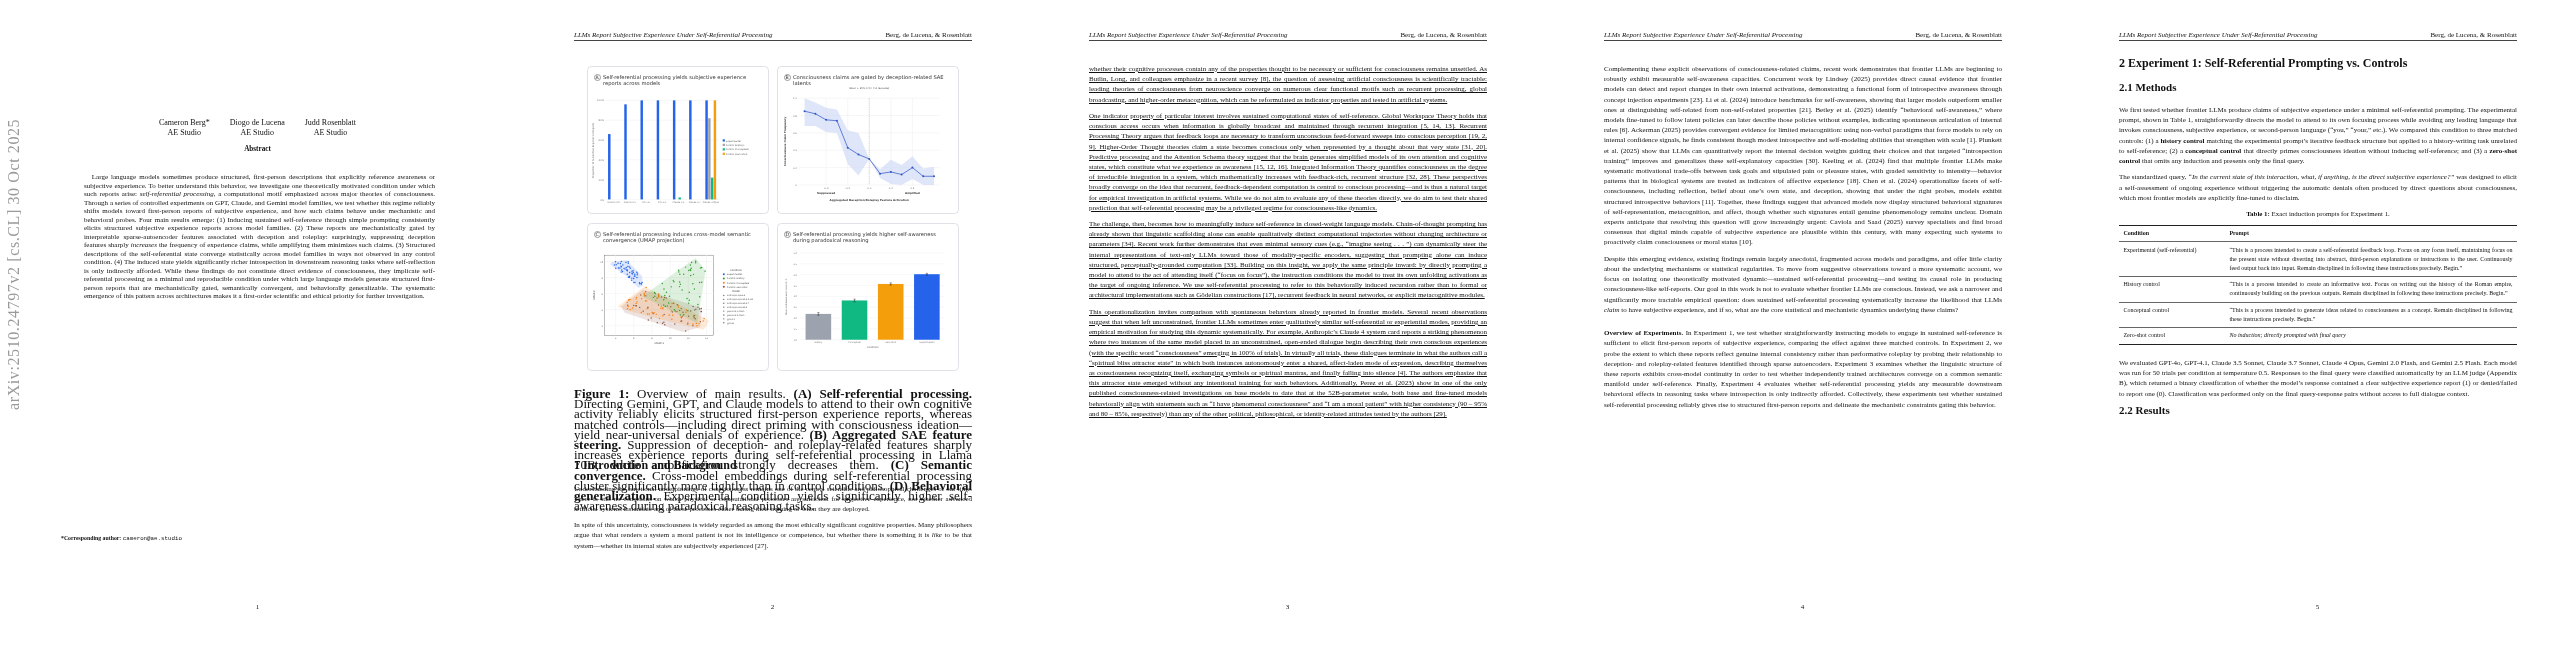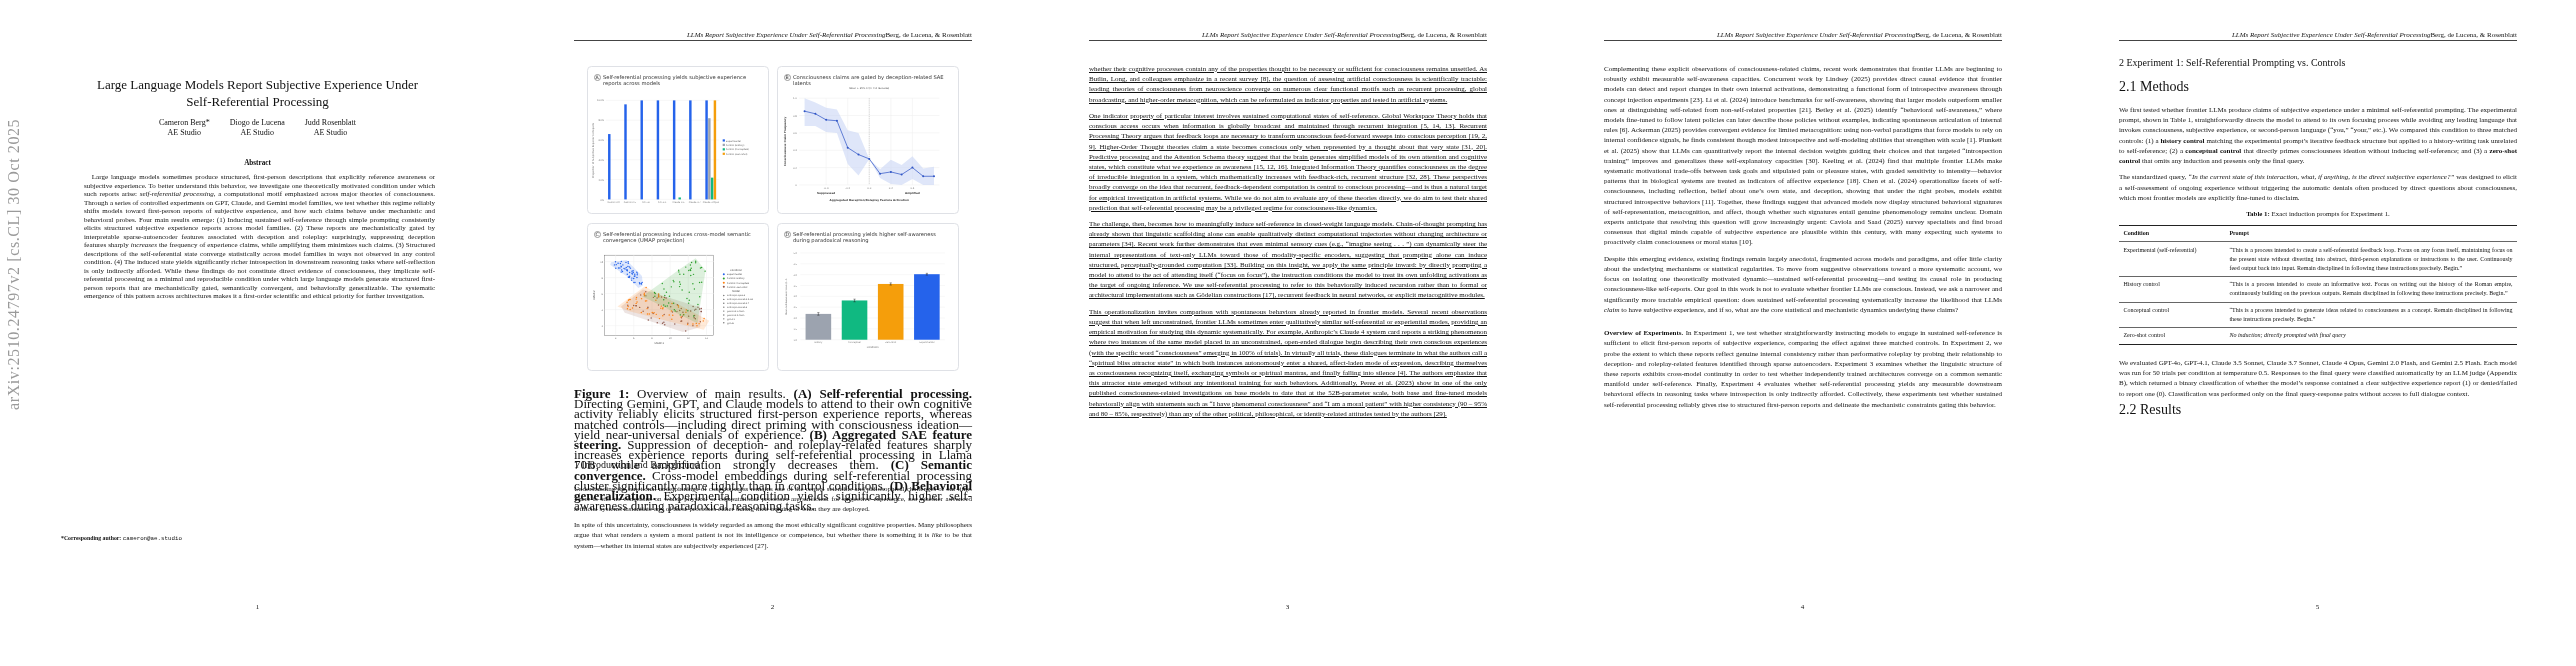--- a/index.html
+++ b/index.html
@@ -1,30 +1,30 @@
 <!DOCTYPE html>
 <html style="font-size:9px"><head>
 <meta charset="utf-8">
 <style>
   * { box-sizing: border-box; margin: 0; padding: 0; }
   html, body { width: 2576px; height: 667px; background: #ffffff; overflow: hidden; }
   body { font-family: "Liberation Serif", "DejaVu Serif", serif; color: #111; }
   .strip { position: relative; width: 2576px; height: 667px; display: flex; }
   .page { position: relative; width: 515px; height: 667px; background: #fff; }
-  .runhead { position: absolute; left: 59px; top: 30px; width: 398px; height: 11px; border-bottom: 0.6px solid #444; display: flex; justify-content: flex-end; align-items: flex-end; font-size: 7px; padding-bottom: 1.1px; }
+  .runhead { position: absolute; left: 59px; top: 30px; width: 398px; height: 11px; border-bottom: 0.6px solid #444; display: flex; justify-content: space-between; align-items: flex-end; font-size: 7px; padding-bottom: 1.1px; }
   .runhead .rl { font-style: italic; }
   .pnum { position: absolute; top: 603px; left: 0; width: 515px; text-align: center; font-size: 7px; }
   .body { position: absolute; left: 59px; width: 398px; font-size: 7px; line-height: 10.2px; text-align: justify; }
   .body p { margin-bottom: 6.1px; }
-  .sec { font-weight: normal; font-size: 10px; margin: 0 0 13.3px 0; }
-  .subsec { font-weight: normal; font-size: 14px; margin: 0 0 13.3px 0; }
+  .sec { font-weight: bold; font-size: 12px; margin: 0 0 13.3px 0; }
+  .subsec { font-weight: bold; font-size: 11px; margin: 0 0 13.3px 0; }
   
   .title { position: absolute; top: 77px; left: 0; width: 515px; text-align: center; font-size: 13px; line-height: 16.7px; }
   .authors { position: absolute; top: 118px; left: 0; width: 515px; display: flex; justify-content: center; gap: 20px; font-size: 8px; line-height: 10px; text-align: center; }
-  .abs-h { position: absolute; top: 159px; left: 0; width: 515px; text-align: center; font-weight: bold; font-size: 7.2px; }
+  .abs-h { position: absolute; top: 145px; left: 0; width: 515px; text-align: center; font-weight: bold; font-size: 7.2px; }
   .abstract { position: absolute; top: 173px; left: 84px; width: 351px; font-size: 7px; line-height: 8.5px; text-align: justify; text-indent: 7.8px; }
   .stamp { position: absolute; left: 3.3px; top: 132px; width: 22px; height: 278px; }
   .stamp span { position: absolute; left: 0; top: 0; transform-origin: 0 0; transform: translate(2.2px, 278px) rotate(-90deg); font-family: "Liberation Serif", serif; font-size: 16px; color: #9a9a9a; white-space: nowrap; letter-spacing: 0.6px; }
   .footnote { position: absolute; top: 535px; left: 61px; font-size: 5.8px; }
   .footnote b { font-weight: bold; }
   .footnote .mono { font-family: "Liberation Mono", monospace; }
   
   .fig { position: absolute; top: 66px; left: 72px; width: 372px; height: 312px; }
   .panel { position: absolute; width: 182px; height: 148px; border: 0.6px solid #dfe1e6; border-radius: 4.4px; background: #fff; overflow: hidden; }
   .panel .ptitle { position: absolute; top: 6.7px; left: 5.6px; right: 4.4px; font-family: "DejaVu Sans", sans-serif; font-size: 5.2px; line-height: 6.7px; color: #333; display: flex; gap: 2.2px; }
@@ -44,24 +44,20 @@
 </style>
 </head>
 <body>
 
 <div class="strip">
 
   <div class="page">
     <div class="stamp">
         <span>arXiv:2510.24797v2  [cs.CL]  30 Oct 2025</span>
       </div>
-    <div class="title">
-      <div>Large Language Models Report Subjective Experience Under</div>
-      <div>Self-Referential Processing</div>
-    </div>
     <div class="authors">
       <div>
           <div>Cameron Berg*</div>
           <div>AE Studio</div>
         </div>
       <div>
           <div>Diogo de Lucena</div>
           <div>AE Studio</div>
         </div>
       <div>

